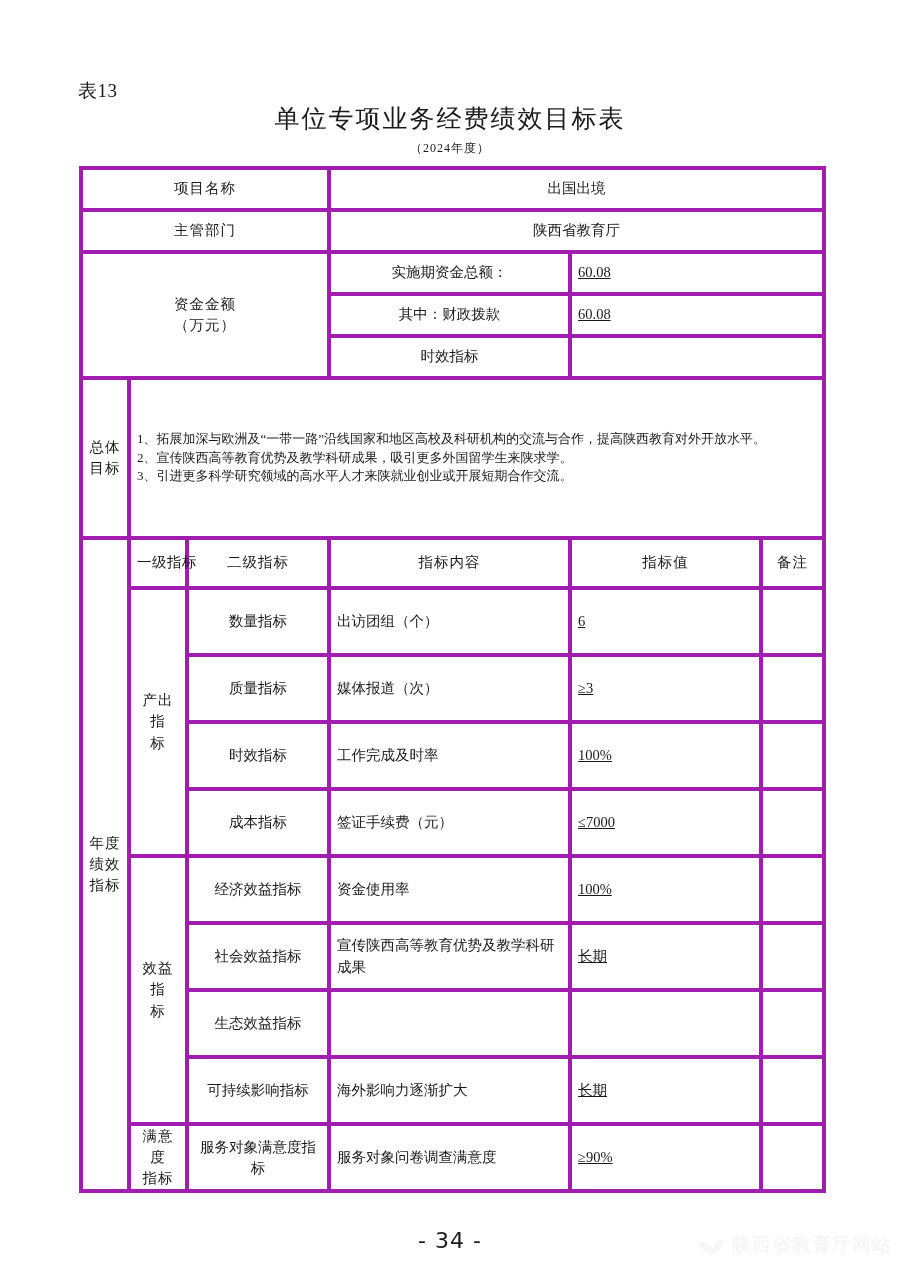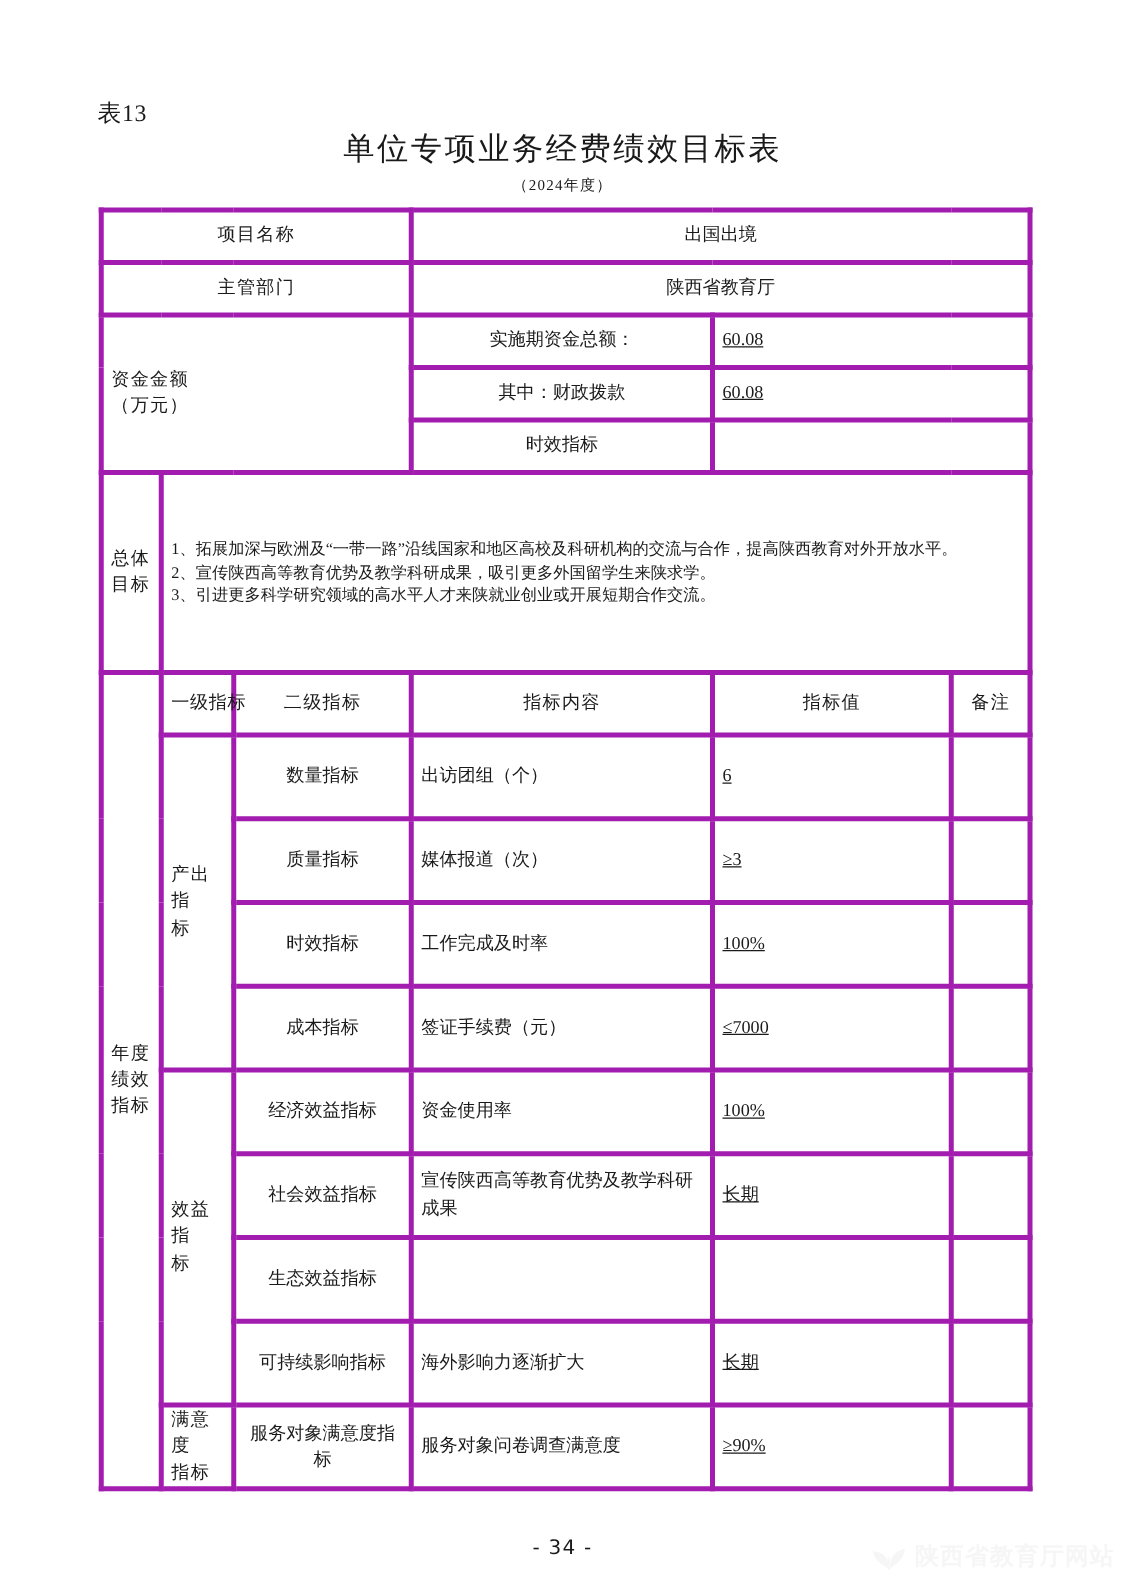--- a/index.html
+++ b/index.html
@@ -65,21 +65,21 @@
   .grid td {
     border: 4px solid #a21caf;
     padding: 0 6px;
     vertical-align: middle;
     line-height: 1.45;
   }
   .c-center { text-align: center; }
   .c-left   { text-align: left; }
 
   .lbl      { text-align: center; letter-spacing: 1px; }
-  .vlabel   { text-align: left; letter-spacing: 1px; }
+  .vlabel   { text-align: center; letter-spacing: 1px; }
 
   .goals {
     text-align: left;
     vertical-align: top;
     padding: 14px 8px 8px 10px;
     line-height: 1.62;
     font-size: 13px;
   }
   .goals p { margin: 0; }
 
@@ -94,21 +94,21 @@
 
   .val { text-align: left; padding-left: 8px; text-decoration: underline; }
 
   
   .page-num {
     position: absolute;
     left: 0;
     top: 1228px;
     width: 900px;
     text-align: center;
-    font-size: 16px;
+    font-size: 22px;
     font-family: "DejaVu Sans", "Liberation Sans", sans-serif;
     letter-spacing: 1px;
   }
 
   .watermark {
     position: absolute;
     right: 8px;
     top: 1230px;
     height: 30px;
     display: flex;

